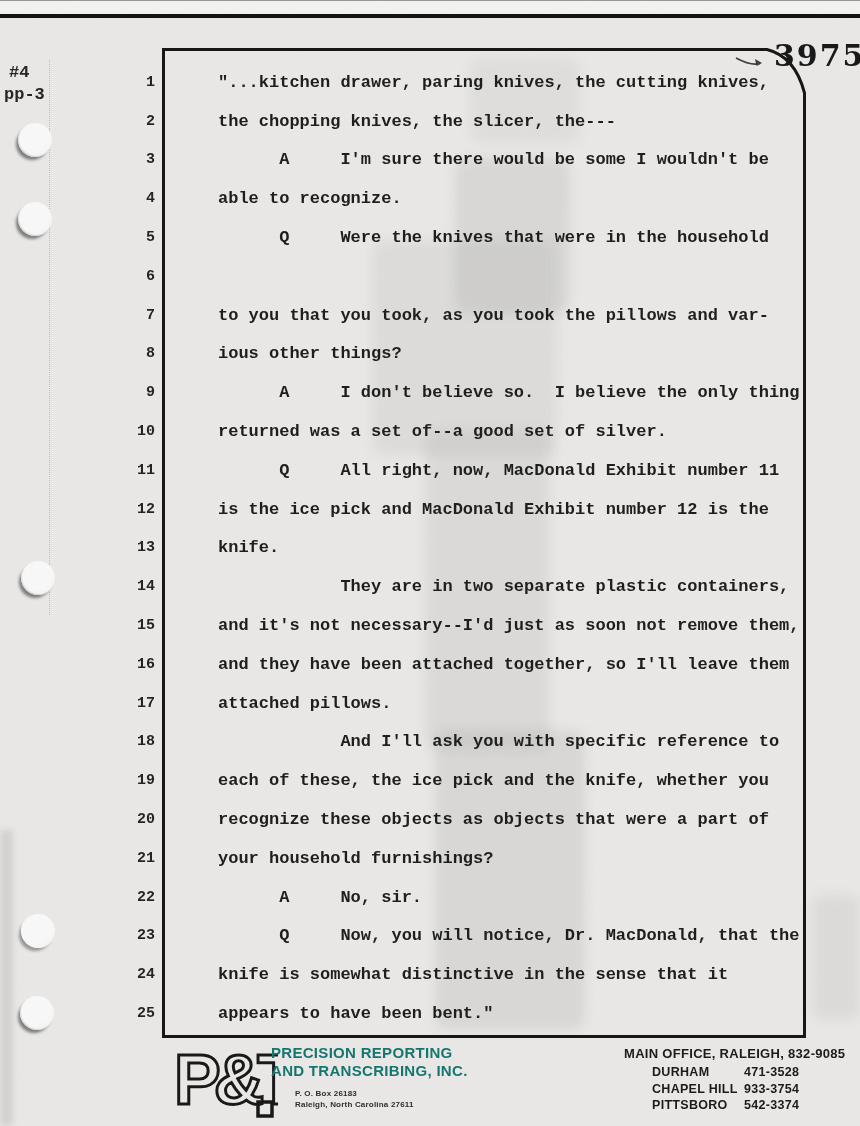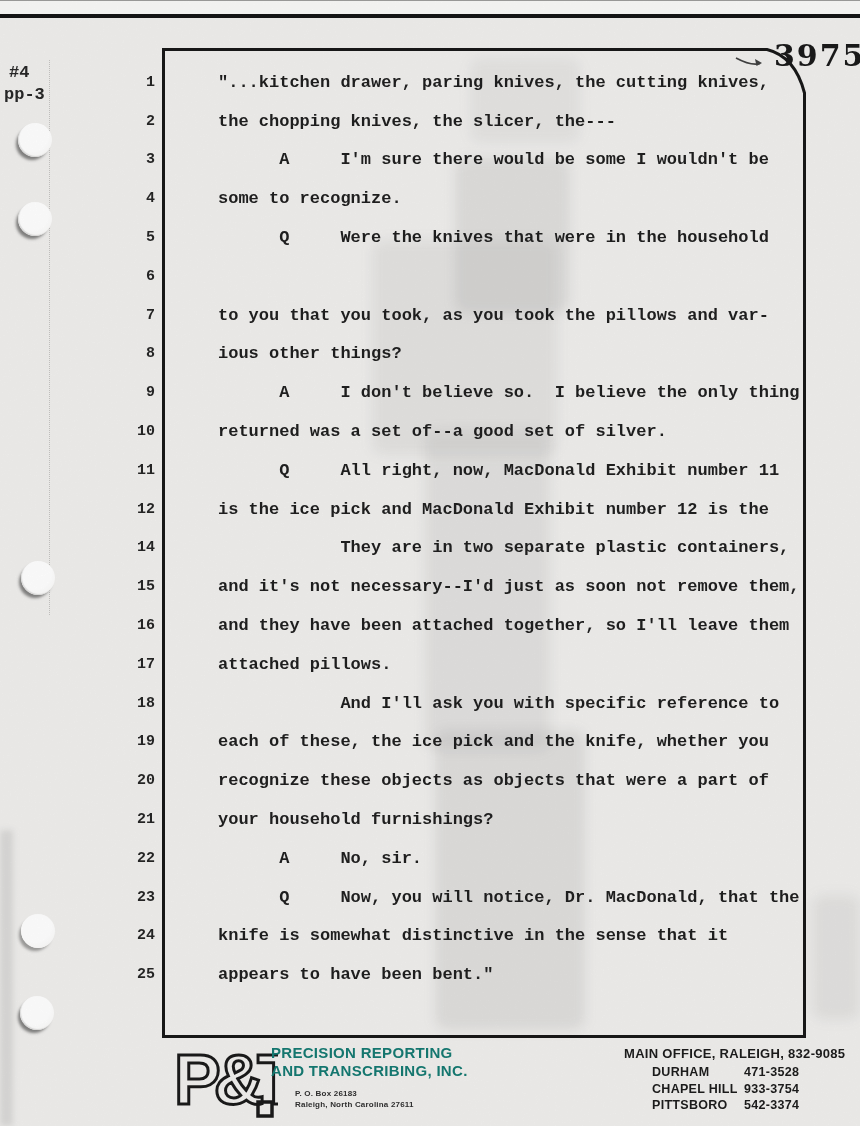--- a/index.html
+++ b/index.html
@@ -130,21 +130,21 @@
       <div class="tline">
         <span class="lnum">2</span>
         <span class="ltext">the chopping knives, the slicer, the---</span>
       </div>
       <div class="tline">
         <span class="lnum">3</span>
         <span class="ltext">      A     I'm sure there would be some I wouldn't be</span>
       </div>
       <div class="tline">
         <span class="lnum">4</span>
-        <span class="ltext">some to recognize.</span>
+        <span class="ltext">able to recognize.</span>
       </div>
       <div class="tline">
         <span class="lnum">5</span>
         <span class="ltext">      Q     Were the knives that were in the household</span>
       </div>
       <div class="tline">
         <span class="lnum">6</span>
       </div>
       <div class="tline">
         <span class="lnum">7</span>
@@ -162,20 +162,24 @@
         <span class="lnum">10</span>
         <span class="ltext">returned was a set of--a good set of silver.</span>
       </div>
       <div class="tline">
         <span class="lnum">11</span>
         <span class="ltext">      Q     All right, now, MacDonald Exhibit number 11</span>
       </div>
       <div class="tline">
         <span class="lnum">12</span>
         <span class="ltext">is the ice pick and MacDonald Exhibit number 12 is the</span>
+      </div>
+      <div class="tline">
+        <span class="lnum">13</span>
+        <span class="ltext">knife.</span>
       </div>
       <div class="tline">
         <span class="lnum">14</span>
         <span class="ltext">            They are in two separate plastic containers,</span>
       </div>
       <div class="tline">
         <span class="lnum">15</span>
         <span class="ltext">and it's not necessary--I'd just as soon not remove them,</span>
       </div>
       <div class="tline">

